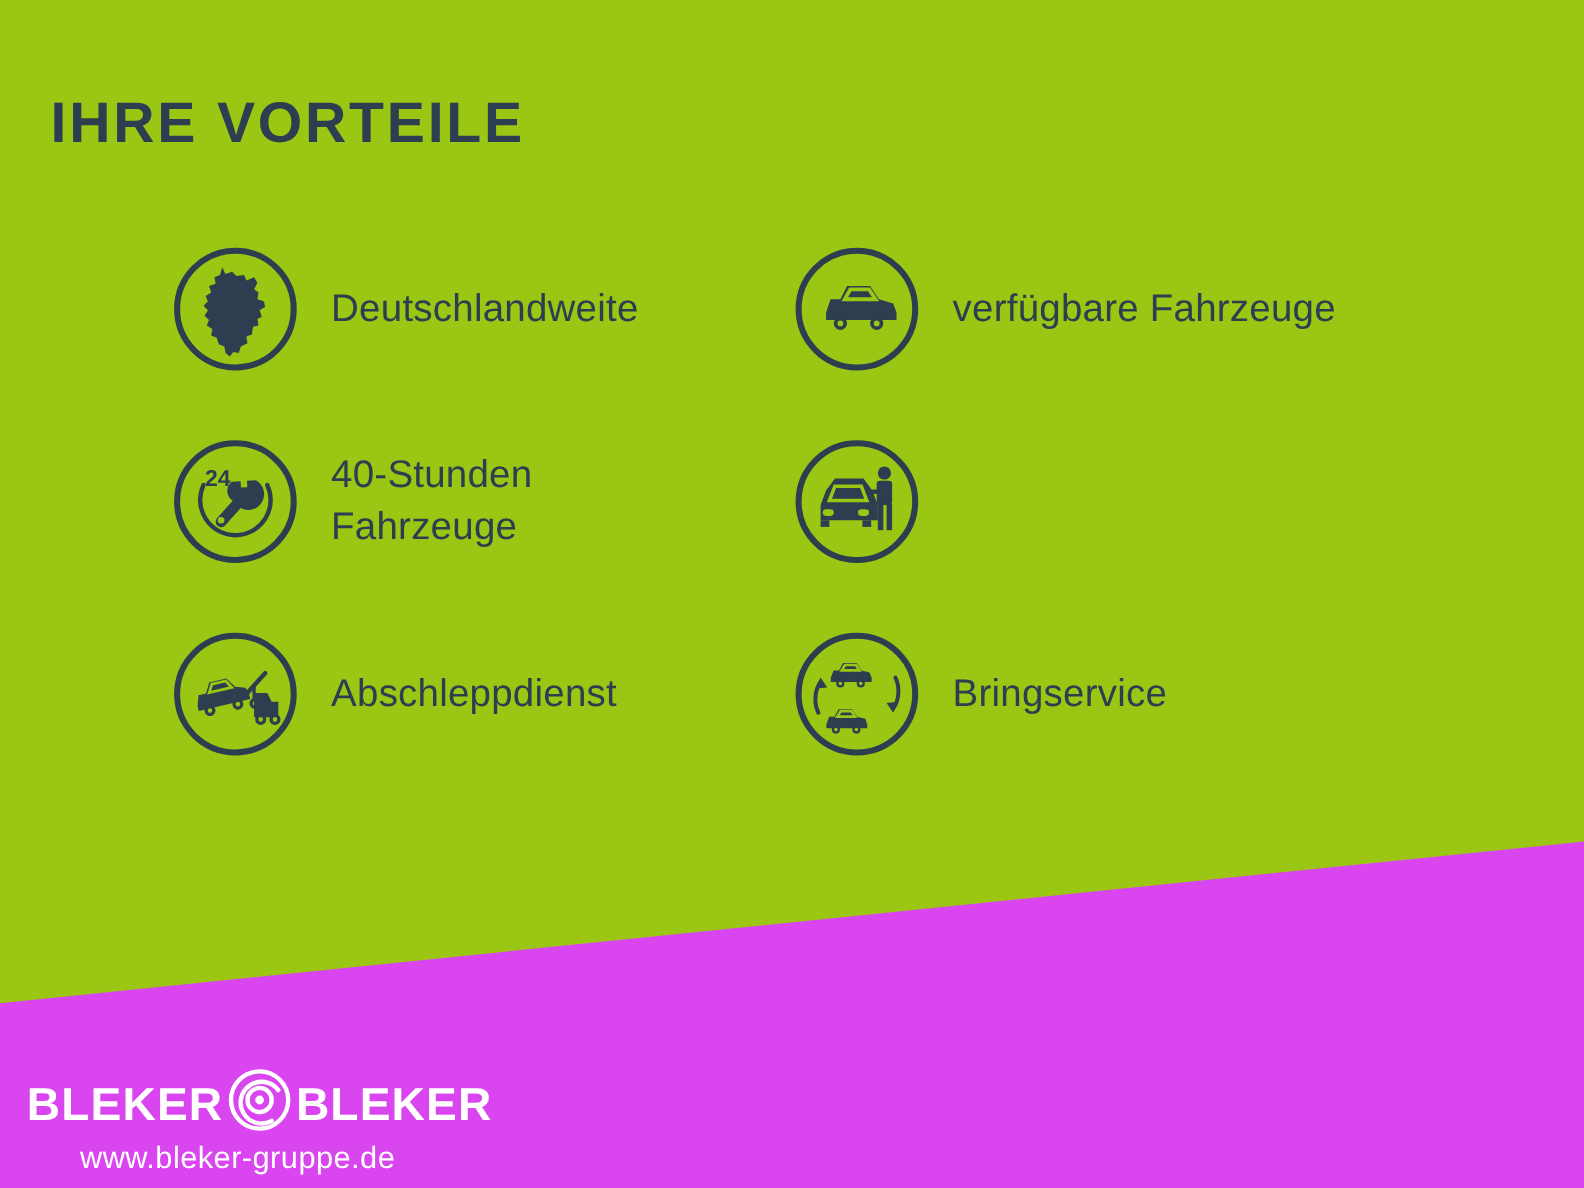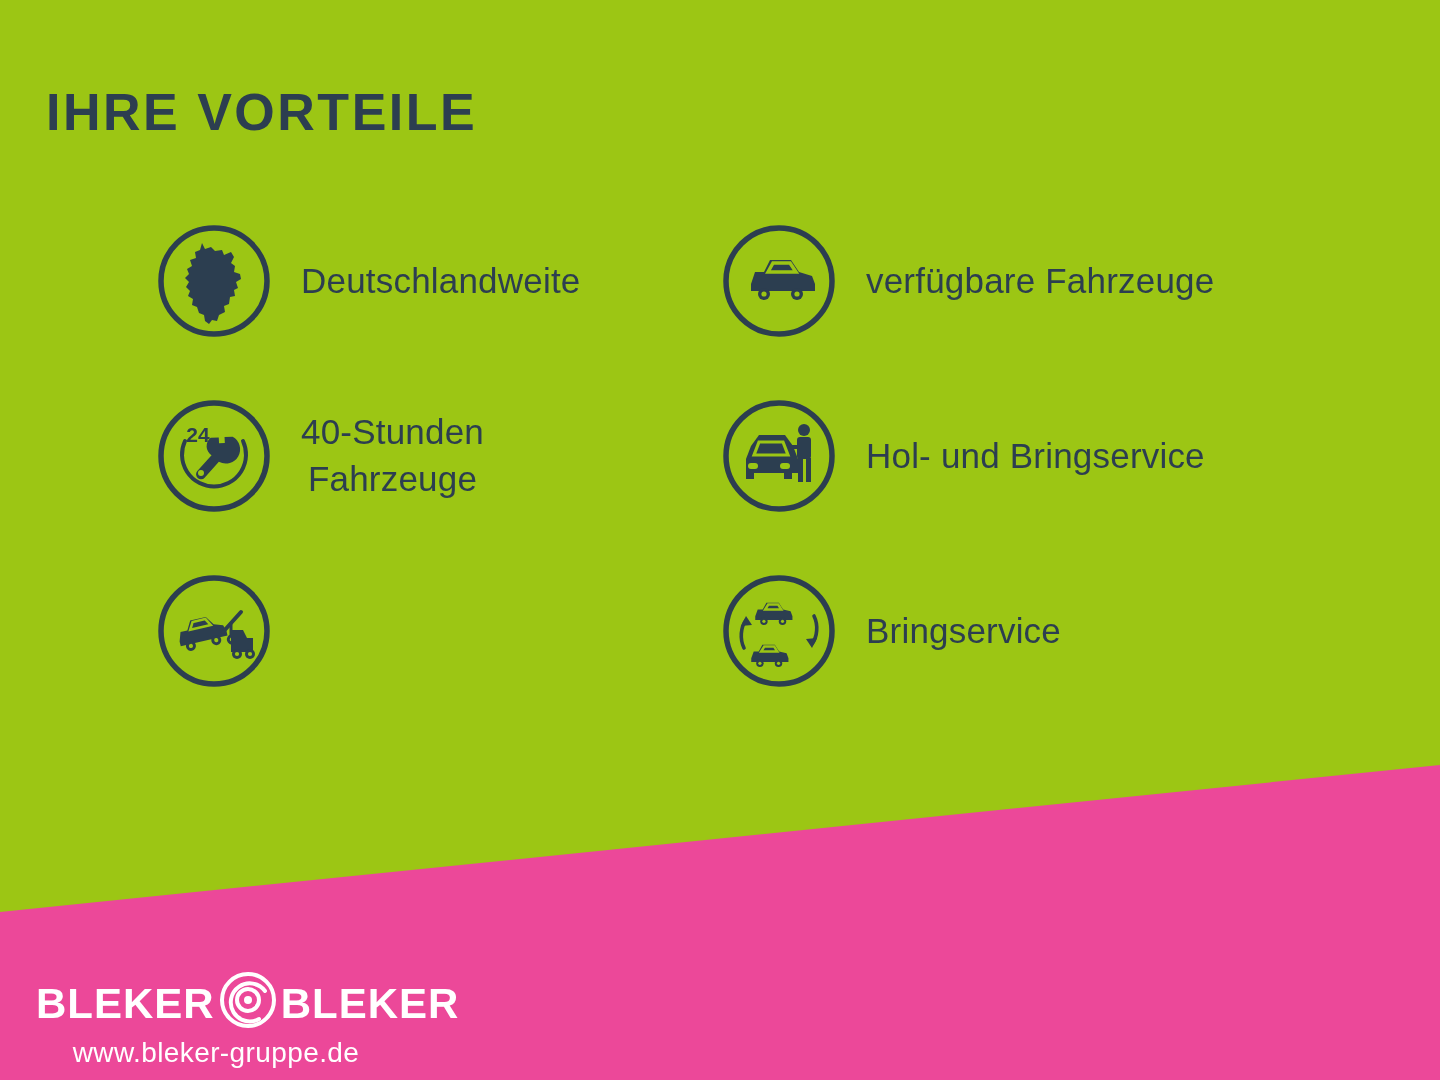--- a/index.html
+++ b/index.html
@@ -12,21 +12,21 @@
     height: 1080px;
     overflow: hidden;
     font-family: "Liberation Sans", sans-serif;
     background: #2c3e50;
   }
 
   #slide {
     position: relative;
     width: 1440px;
     height: 1080px;
-    background: #ec4899;
+    background: #d946ef;
     overflow: hidden;
   }
 
   
   #green-panel {
     position: absolute;
     left: 0;
     top: 0;
     width: 1440px;
     height: 1080px;
@@ -48,21 +48,20 @@
     line-height: 1;
     white-space: nowrap;
   }
 
   
   #benefits-grid {
     position: absolute;
     left: 155px;
     top: 222px;
     width: 1230px;
-    text-align: center;
   }
 
   .benefit-row {
     display: flex;
     align-items: flex-start;
     height: 175px;
   }
 
   .benefit-item {
     display: flex;
@@ -99,20 +98,21 @@
     position: absolute;
     left: 36px;
     top: 978px;
     width: 400px;
     color: #ffffff;
   }
   #logo-wordmark {
     display: flex;
     align-items: center;
     height: 52px;
+    justify-content: center;
   }
   .logo-word {
     font-size: 42px;
     font-weight: bold;
     letter-spacing: 1px;
     line-height: 1;
     color: #ffffff;
   }
   #logo-mark {
     width: 62px;
@@ -208,23 +208,20 @@
             <rect x="26" y="76" width="8" height="6" fill="#2c3e50"></rect>
             <rect x="64" y="76" width="8" height="6" fill="#2c3e50"></rect>
 
             <circle cx="84" cy="33" r="6" fill="#2c3e50"></circle>
             <rect x="77" y="40" width="14" height="22" rx="3" fill="#2c3e50"></rect>
             <rect x="78" y="61" width="5" height="24" fill="#2c3e50"></rect>
             <rect x="86" y="61" width="5" height="24" fill="#2c3e50"></rect>
             <rect x="68" y="48" width="11" height="4" fill="#2c3e50"></rect>
           </svg>
         </div>
-        <div class="benefit-label">
-          <span class="line">Hol- und Bringservice</span>
-        </div>
       </div>
 
     </div>
 
     <div class="benefit-row">
 
       <div class="benefit-item col-left">
         <div class="benefit-icon">
           <svg viewBox="0 0 118 118" xmlns="http://www.w3.org/2000/svg">
             <circle cx="59" cy="59" r="53" fill="none" stroke="#2c3e50" stroke-width="5.5"></circle>
@@ -241,20 +238,23 @@
             <path fill="none" stroke="#2c3e50" stroke-width="4" stroke-linecap="round" d="M86,40 L68,60"></path>
             <path fill="none" stroke="#2c3e50" stroke-width="3" d="M76,50 L76,64"></path>
             <path fill="none" stroke="#2c3e50" stroke-width="3" stroke-linecap="round" d="M76,64 a3.5,3.5 0 1 0 4,2"></path>
 
             <path fill="#2c3e50" d="M76,58 l12,0 l4,8 l6,0 l0,14 l-22,0 z"></path>
             <circle cx="82" cy="82" r="5" fill="#2c3e50"></circle>
             <circle cx="82" cy="82" r="2.1" fill="#9cc614"></circle>
             <circle cx="95" cy="82" r="5" fill="#2c3e50"></circle>
             <circle cx="95" cy="82" r="2.1" fill="#9cc614"></circle>
           </svg>
+        </div>
+        <div class="benefit-label">
+          <span class="line">Abschleppdienst</span>
         </div>
       </div>
 
       <div class="benefit-item col-right">
         <div class="benefit-icon">
           <svg viewBox="0 0 118 118" xmlns="http://www.w3.org/2000/svg">
             <circle cx="59" cy="59" r="53" fill="none" stroke="#2c3e50" stroke-width="5.5"></circle>
 
             <g transform="translate(34,22) scale(0.62)">
               <path fill="#2c3e50" d="M2,36 l4,-11 l8,0 l6,-11 l20,0 l7,11 l12,3 l3,8 l0,6 l-60,0 z"></path>

